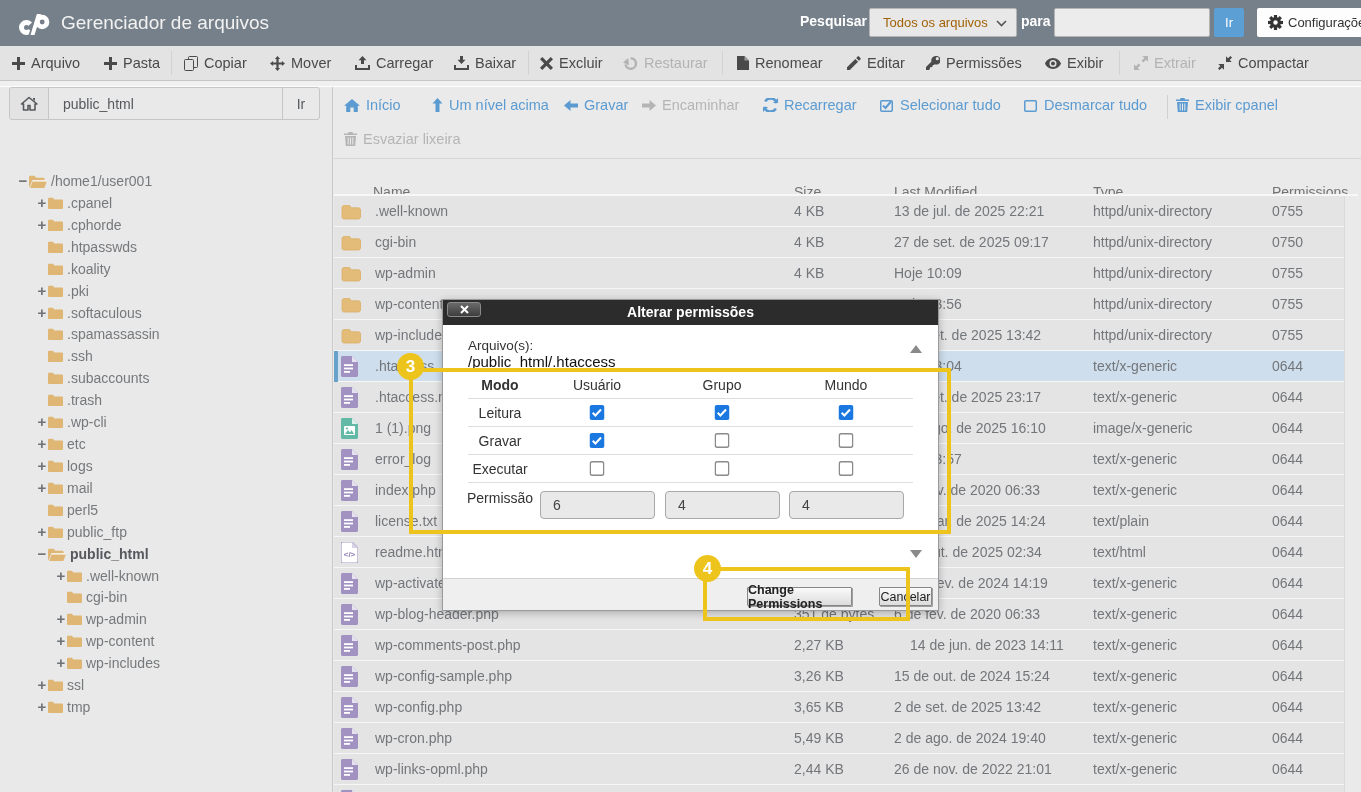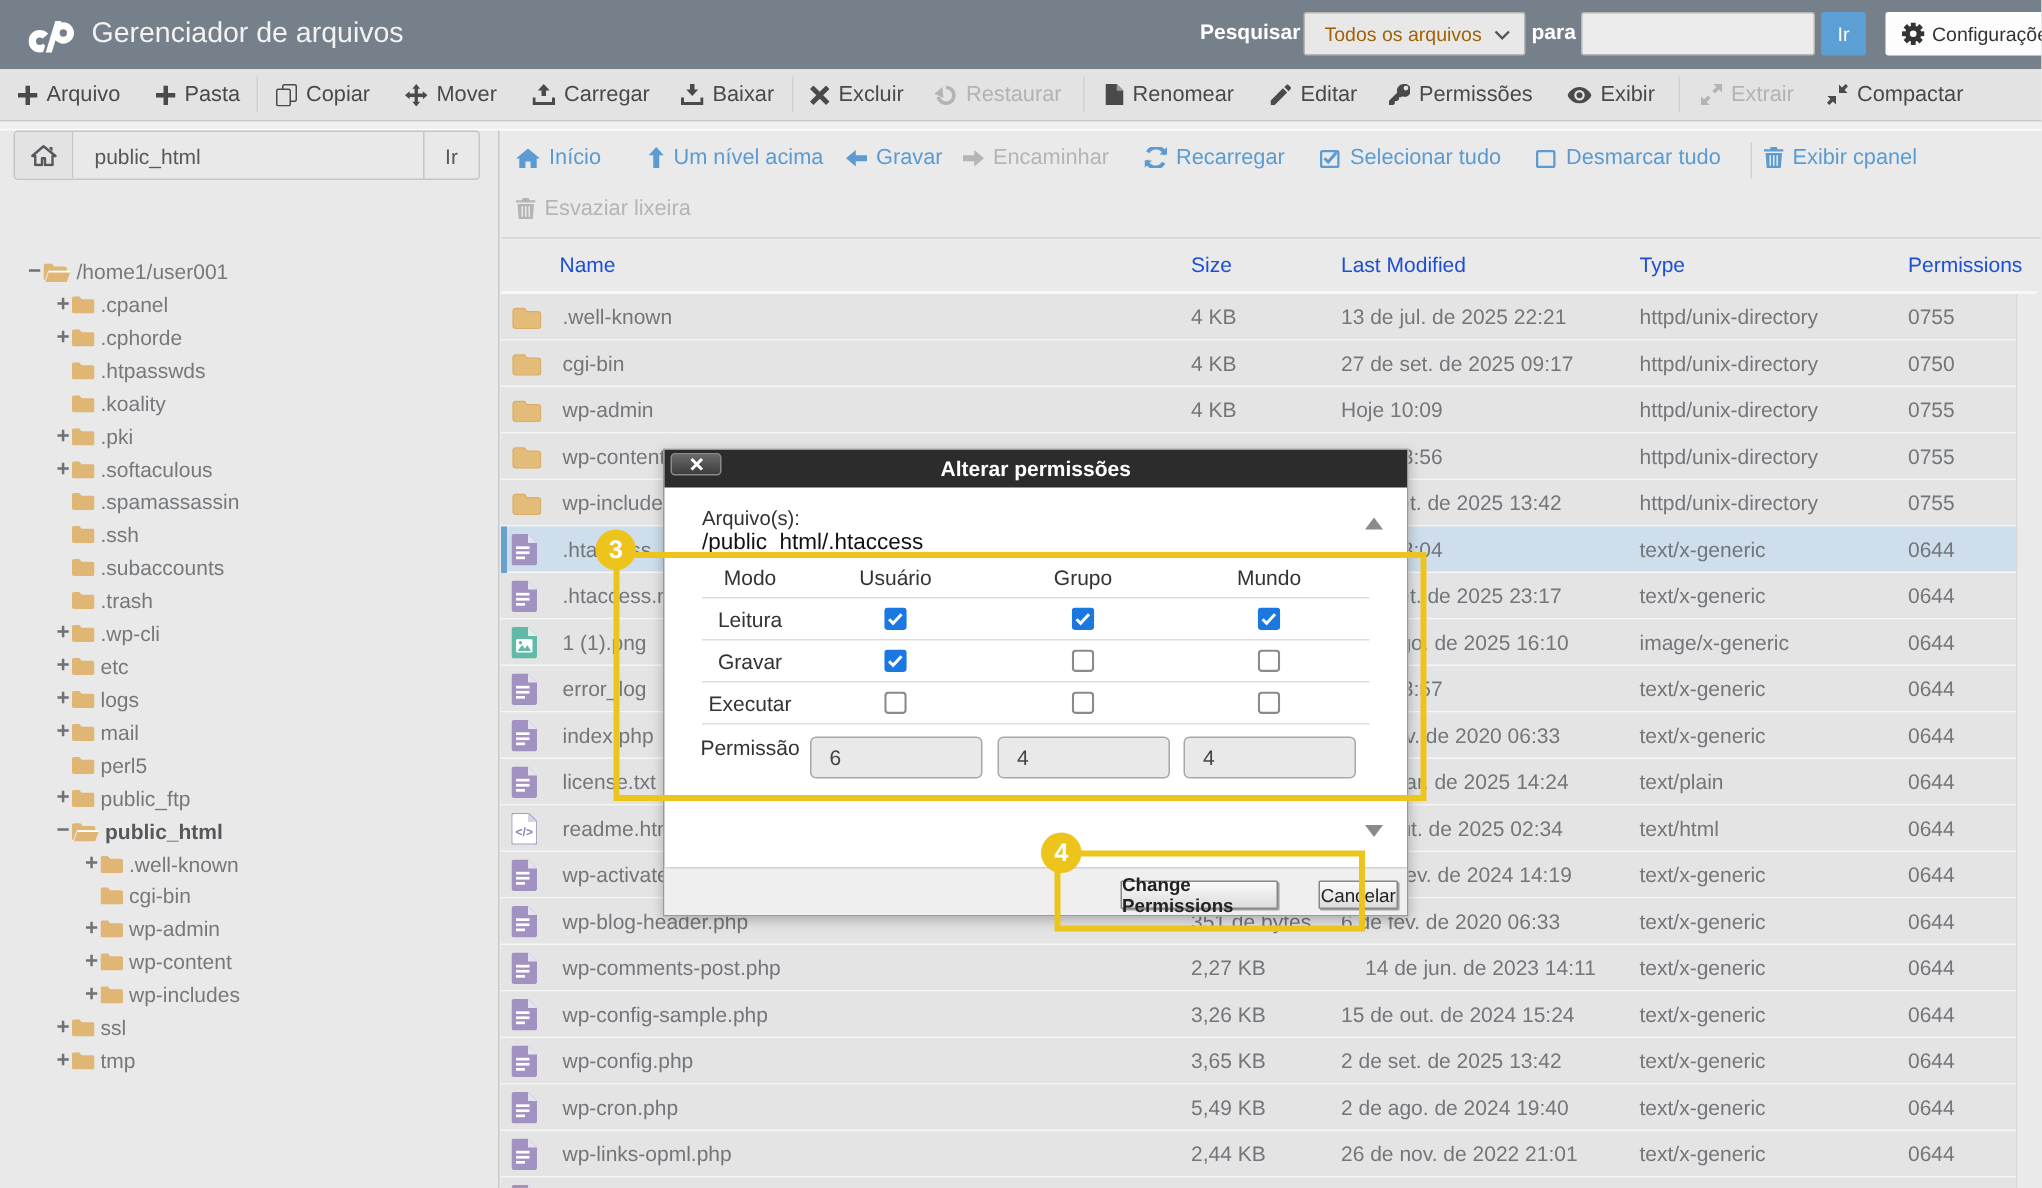--- a/index.html
+++ b/index.html
@@ -22,21 +22,21 @@
 #gobtn{width:37px;border-left:1px solid #c6c6c6;display:flex;align-items:center;justify-content:center;font-size:14px;color:#55585c}
 #collapse{position:absolute;left:9px;top:38px;width:311px;height:33px;border:1px solid #c6c6c6;border-radius:3px;background:#e9e9e9;display:flex;align-items:center;justify-content:center;font-size:14px;color:#55585c}
 .trow{position:absolute;height:22px;display:flex;align-items:center;font-size:14px;color:#76797c;white-space:nowrap}
 .trow .tg{font-size:15px;font-weight:700;color:#6f7276;width:10px;text-align:center;margin-right:1px;line-height:10px}
 .trow .lbl{margin-left:4px}
 .trow.bold .lbl{font-weight:700;color:#55585c}
 .t2i{position:absolute;height:20px;display:flex;align-items:center;gap:6px;font-size:14.5px;color:#5b9bd1;white-space:nowrap}
 .t2i.dis{color:#b5b5b5}
 #t2sep{position:absolute;top:95px;left:1167px;height:24px;width:1px;background:#d0d0d0}
 #tbdiv{position:absolute;top:158px;left:334px;width:1027px;height:1px;background:#d5d5d5}
-.th{position:absolute;top:168px;font-size:14px;color:#1d4ed8;white-space:nowrap}
+.th{position:absolute;top:184px;font-size:14px;color:#737373;white-space:nowrap}
 #hdrline{position:absolute;top:194px;left:334px;width:1024px;height:2px;background:#f7f7f7}
 .frow{position:absolute;left:334px;width:1024px;height:31px;background:#e4e4e4;border-bottom:1px solid #f6f6f6}
 .frow.sel{background:#cedeec}
 .selbar{position:absolute;left:0;top:0;width:4px;height:31px;background:#68a2ca}
 .fc{position:absolute;top:0;height:30px;display:flex;align-items:center;font-size:14px;color:#73767a;white-space:nowrap}
 .ficon{position:absolute;left:7px;top:5px}
 #vline{position:absolute;top:196px;left:1344px;width:1px;height:596px;background:#dadada}
 #rstrip{position:absolute;top:196px;left:1345px;width:16px;height:596px;background:#eaeaea}
 
 #modal{position:absolute;left:442px;top:299px;width:497px;height:312px;background:#fff;border:1px solid #9a9a9a;box-shadow:0 2px 8px rgba(0,0,0,.25);z-index:40}
@@ -719,21 +719,21 @@
 <div id="modal">
 <div id="mtitle">Alterar permissões</div>
 <div id="mclose">
       <svg width="9" height="9" viewBox="0 0 9 9">
         <path d="M1 1l7 7M8 1L1 8" stroke="#fff" stroke-width="2"></path>
       </svg>
     </div>
 <div id="minfo">Arquivo(s):<br><b>/public_html/.htaccess</b></div>
 <div class="scrollarr" style="left:467px;top:45px;border-bottom:8px solid #8a8a8a"></div>
 <div class="scrollarr" style="left:467px;top:250px;border-top:8px solid #8a8a8a"></div>
-<div class="mlabel" style="left:57px;top:77px;font-weight:400">Modo</div>
+<div class="mlabel" style="left:57px;top:77px;font-weight:700">Modo</div>
 <div class="mlabel" style="left:154px;top:77px">Usuário</div>
 <div class="mlabel" style="left:279px;top:77px">Grupo</div>
 <div class="mlabel" style="left:403px;top:77px">Mundo</div>
 <div class="mline" style="top:98px"></div>
 <div class="mline" style="top:126px"></div>
 <div class="mline" style="top:154px"></div>
 <div class="mline" style="top:182px"></div>
 <div class="mlabel" style="left:57px;top:105px">Leitura</div>
 <div class="mlabel" style="left:57px;top:133px">Gravar</div>
 <div class="mlabel" style="left:57px;top:161px">Executar</div>

